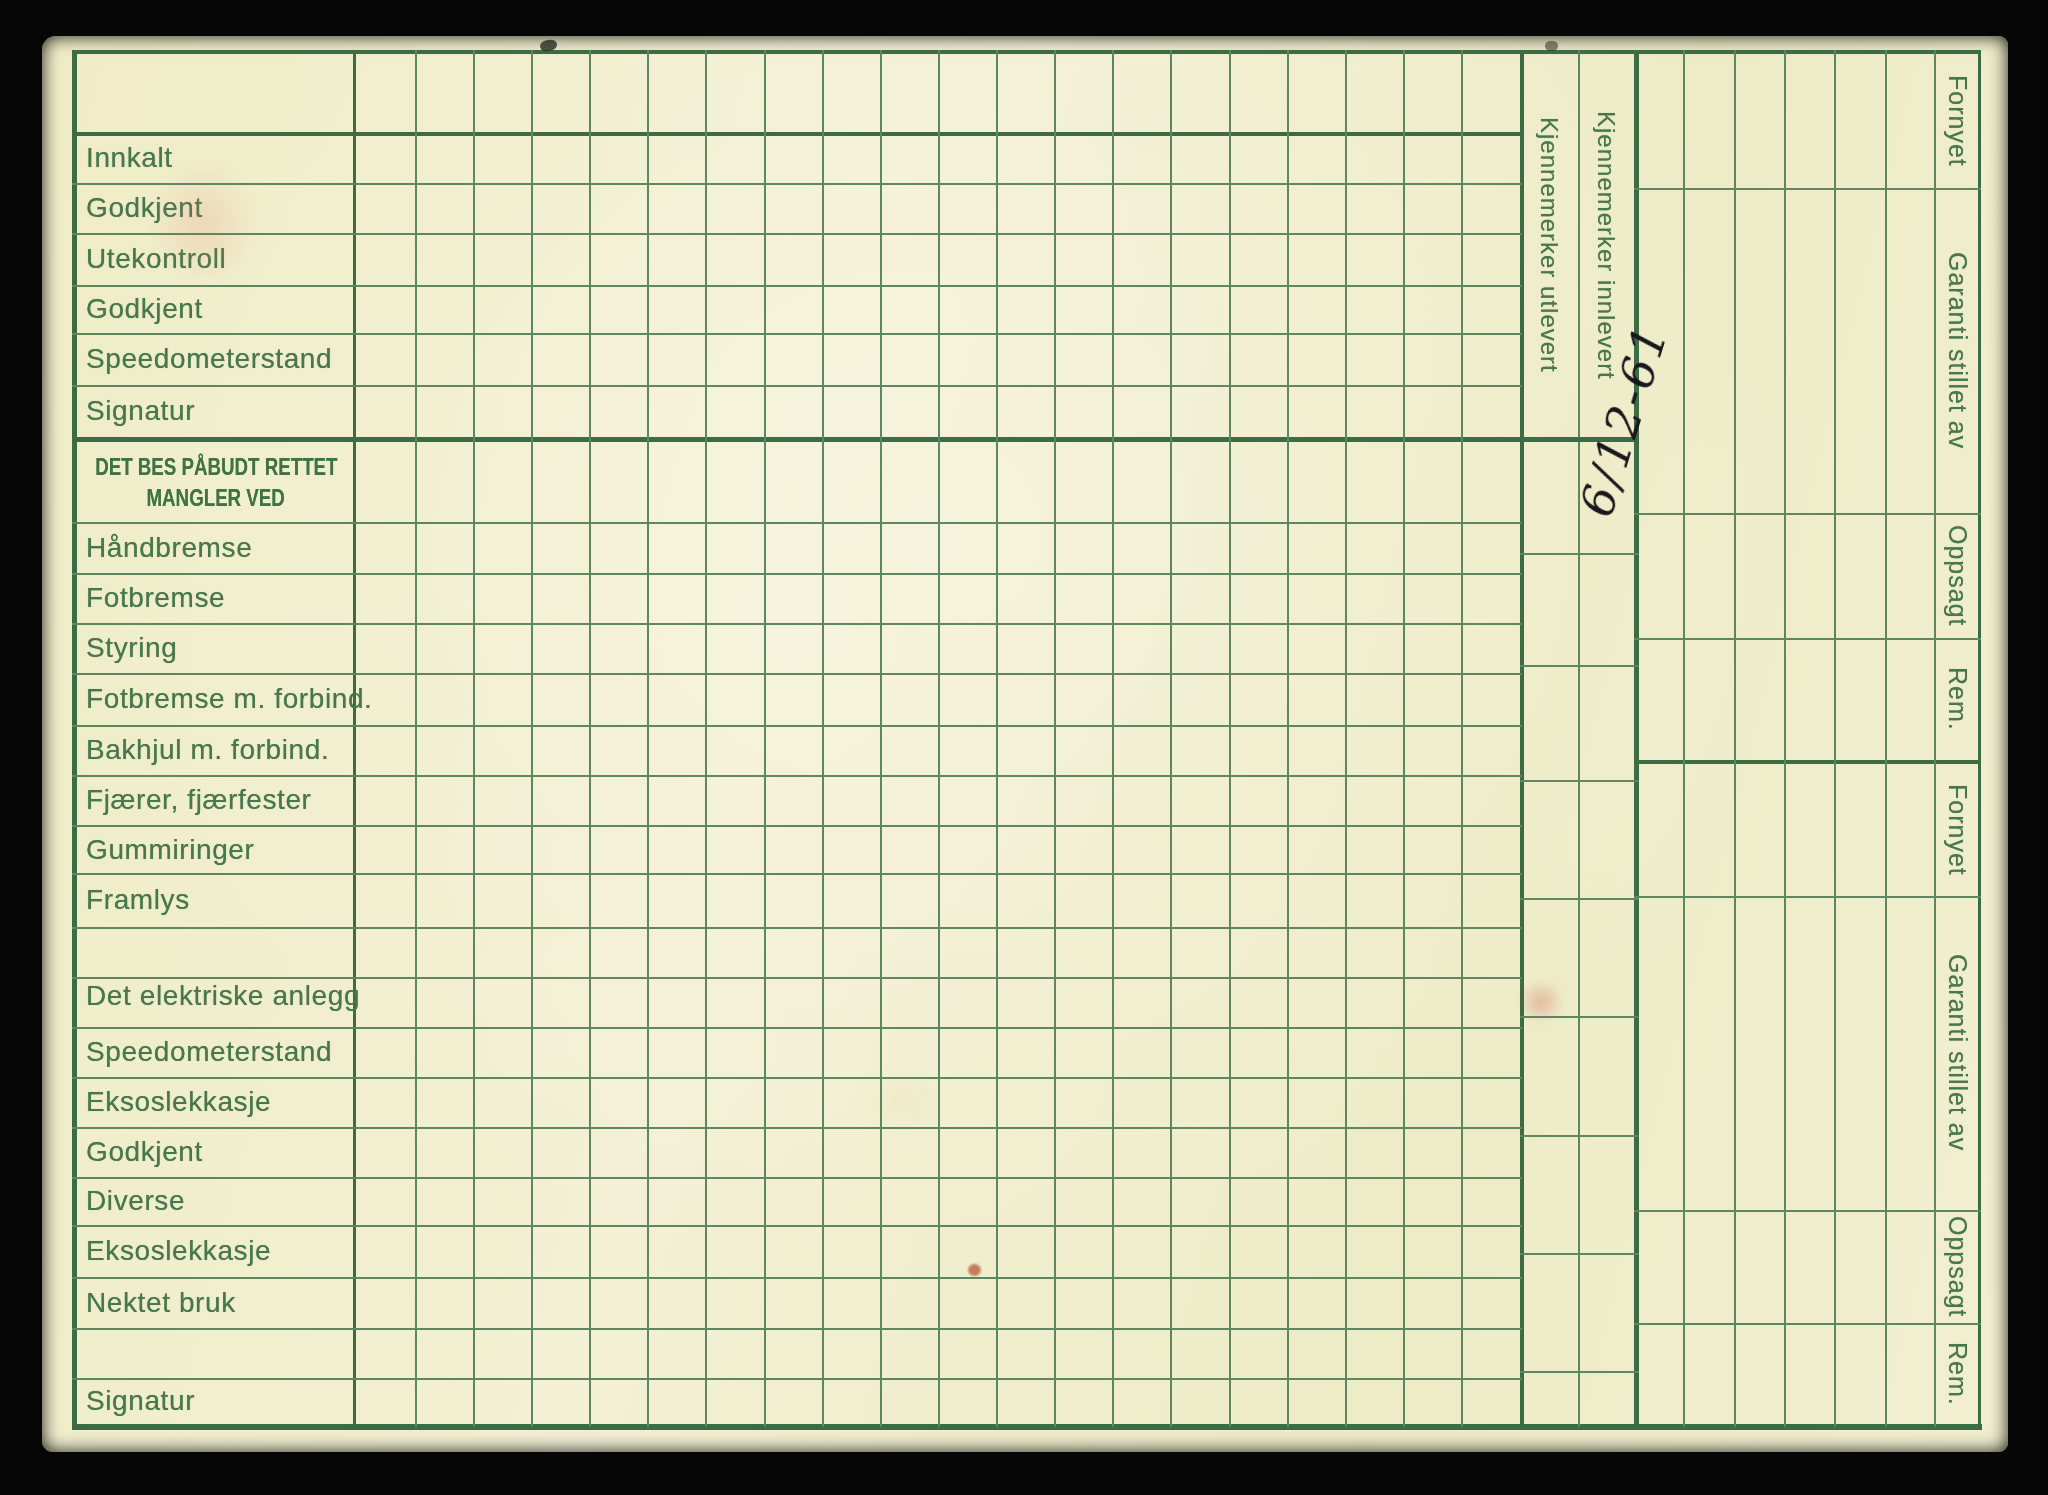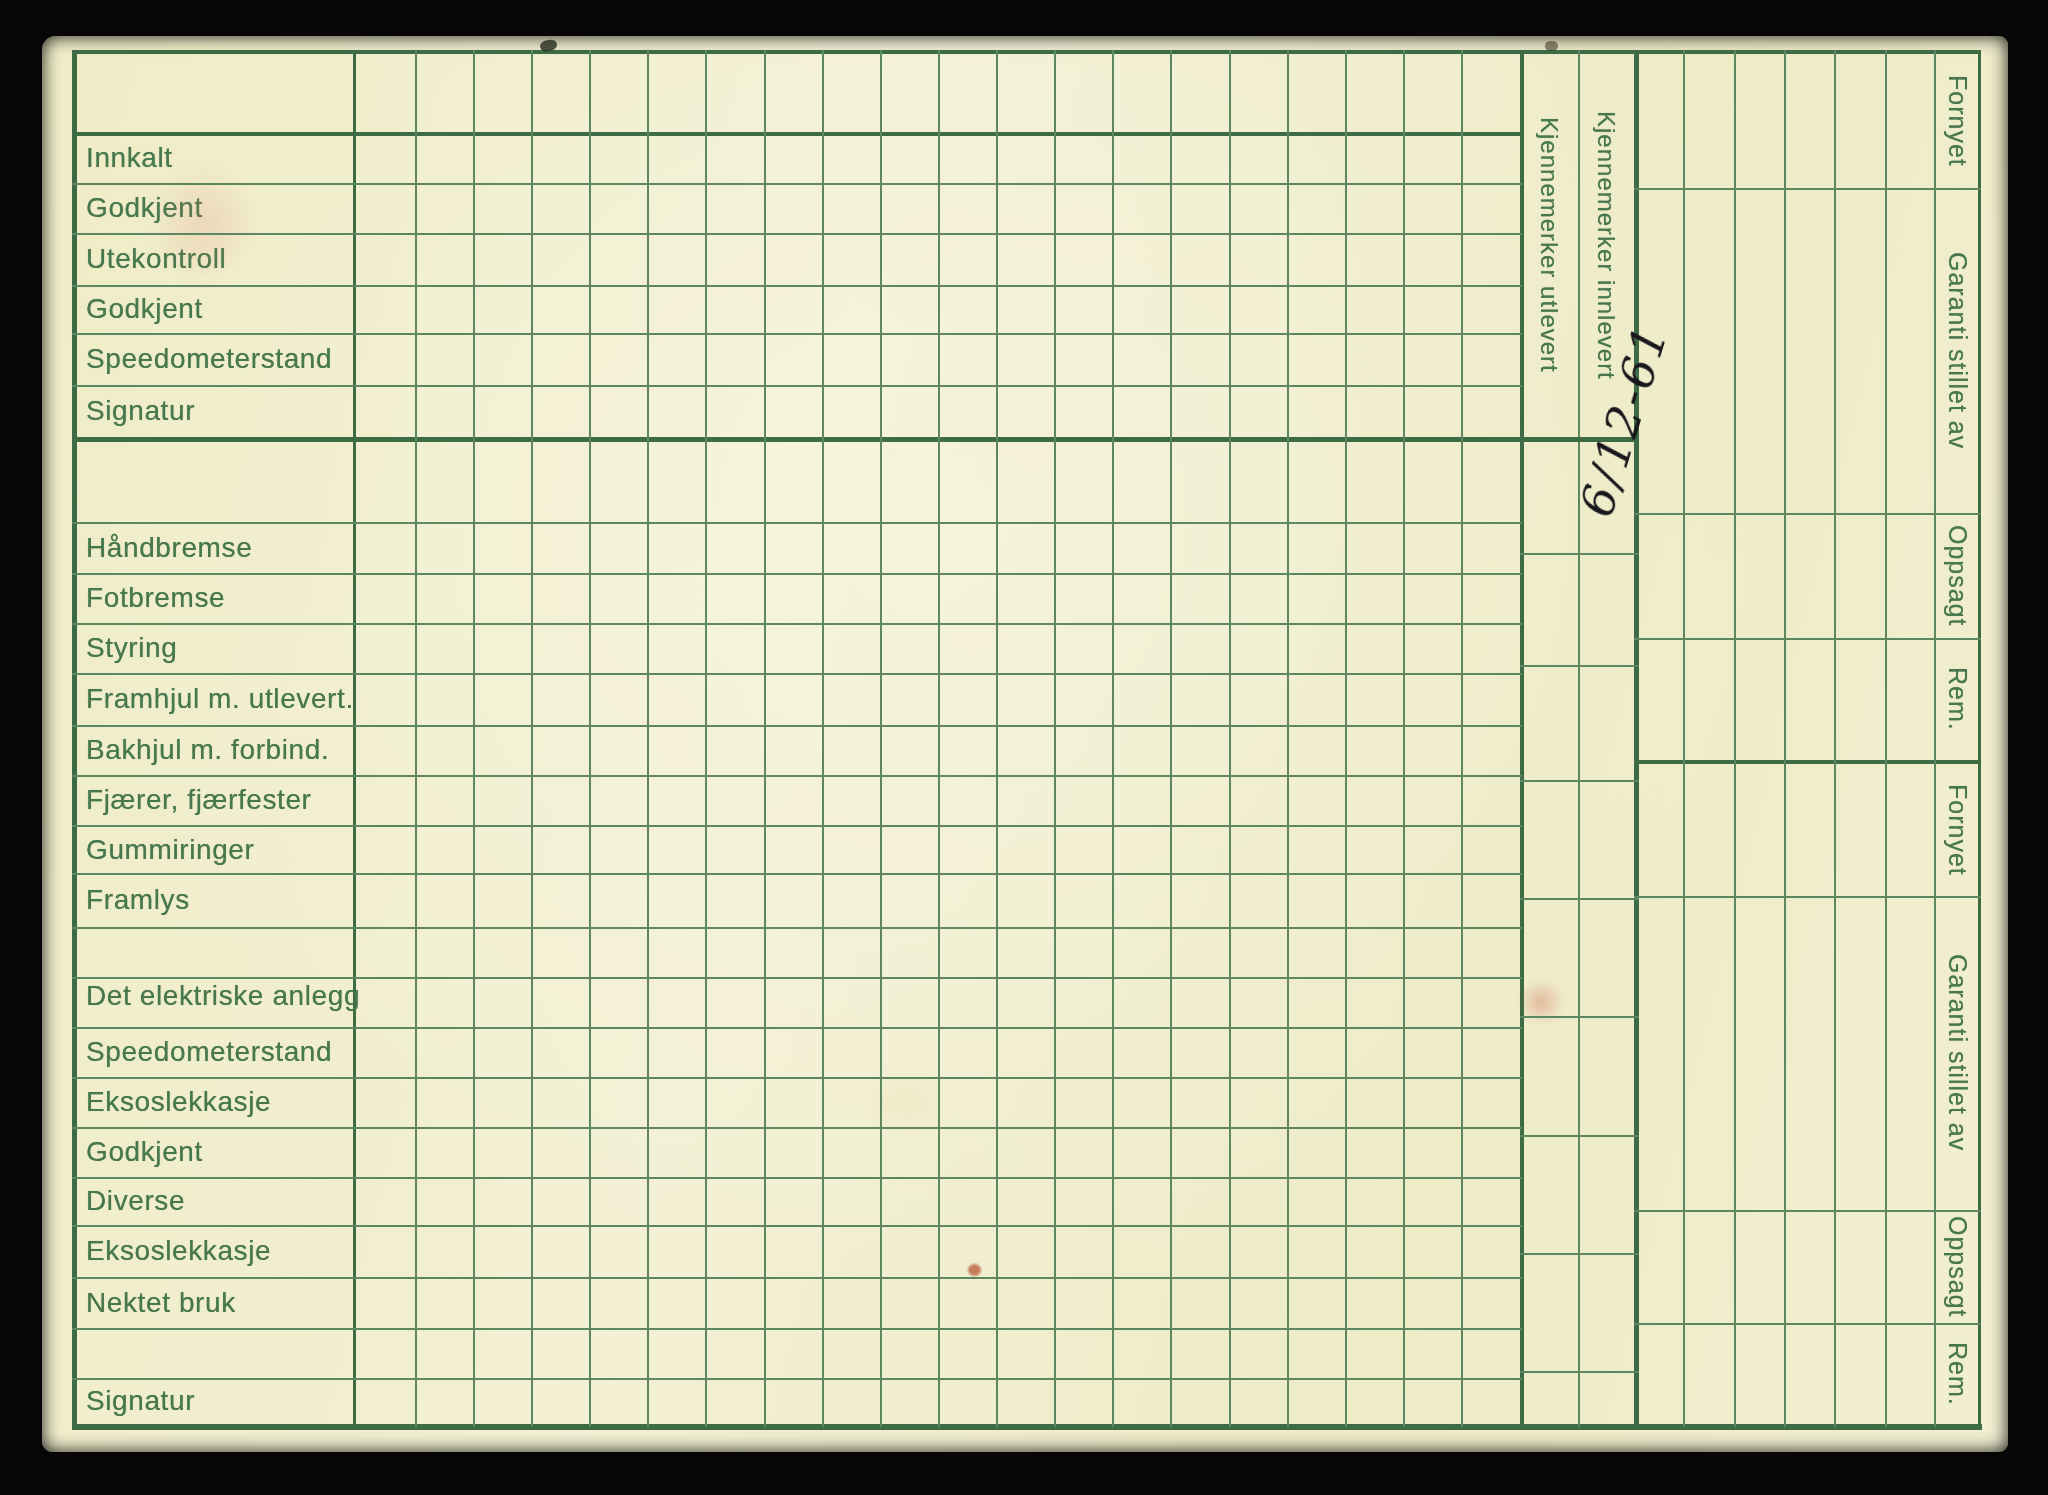--- a/index.html
+++ b/index.html
@@ -108,25 +108,29 @@
   <div class="border" style="left:72px;top:437px;width:1567px;height:5px"></div>
   <div class="border" style="left:1634px;top:760px;width:347px;height:4px"></div>
 
   <div class="lbl" style="top:133px;height:50px">Innkalt</div>
   <div class="lbl" style="top:183px;height:50px">Godkjent</div>
   <div class="lbl" style="top:233px;height:52px">Utekontroll</div>
   <div class="lbl" style="top:285px;height:48px">Godkjent</div>
   <div class="lbl" style="top:333px;height:52px">Speedometerstand</div>
   <div class="lbl" style="top:385px;height:52px">Signatur</div>
 
+  <div class="sechdr">
+    <span>DET BES PÅBUDT RETTET</span>
+    <span>MANGLER VED</span>
+  </div>
 
   <div class="lbl" style="top:522px;height:51px">Håndbremse</div>
   <div class="lbl" style="top:573px;height:50px">Fotbremse</div>
   <div class="lbl" style="top:623px;height:50px">Styring</div>
-  <div class="lbl" style="top:673px;height:52px">Framhjul m. utlevert.</div>
+  <div class="lbl" style="top:673px;height:52px">Fotbremse m. forbind.</div>
   <div class="lbl" style="top:725px;height:50px">Bakhjul m. forbind.</div>
   <div class="lbl" style="top:775px;height:50px">Fjærer, fjærfester</div>
   <div class="lbl" style="top:830px;height:40px">Gummiringer</div>
   <div class="lbl" style="top:873px;height:54px">Framlys</div>
   <div class="lbl" style="top:977px;height:37px">Det elektriske anlegg</div>
   <div class="lbl" style="top:1027px;height:50px">Speedometerstand</div>
   <div class="lbl" style="top:1077px;height:50px">Eksoslekkasje</div>
   <div class="lbl" style="top:1127px;height:50px">Godkjent</div>
   <div class="lbl" style="top:1177px;height:48px">Diverse</div>
   <div class="lbl" style="top:1225px;height:52px">Eksoslekkasje</div>

